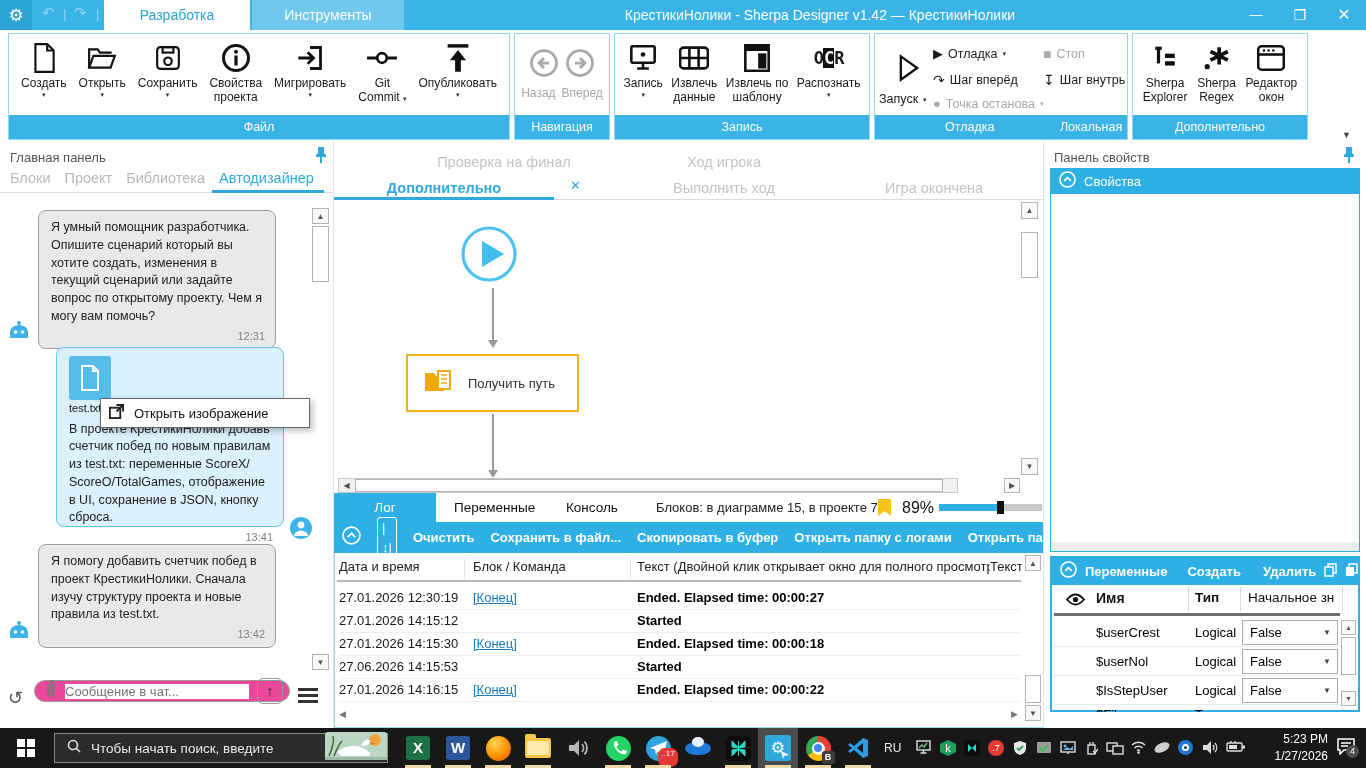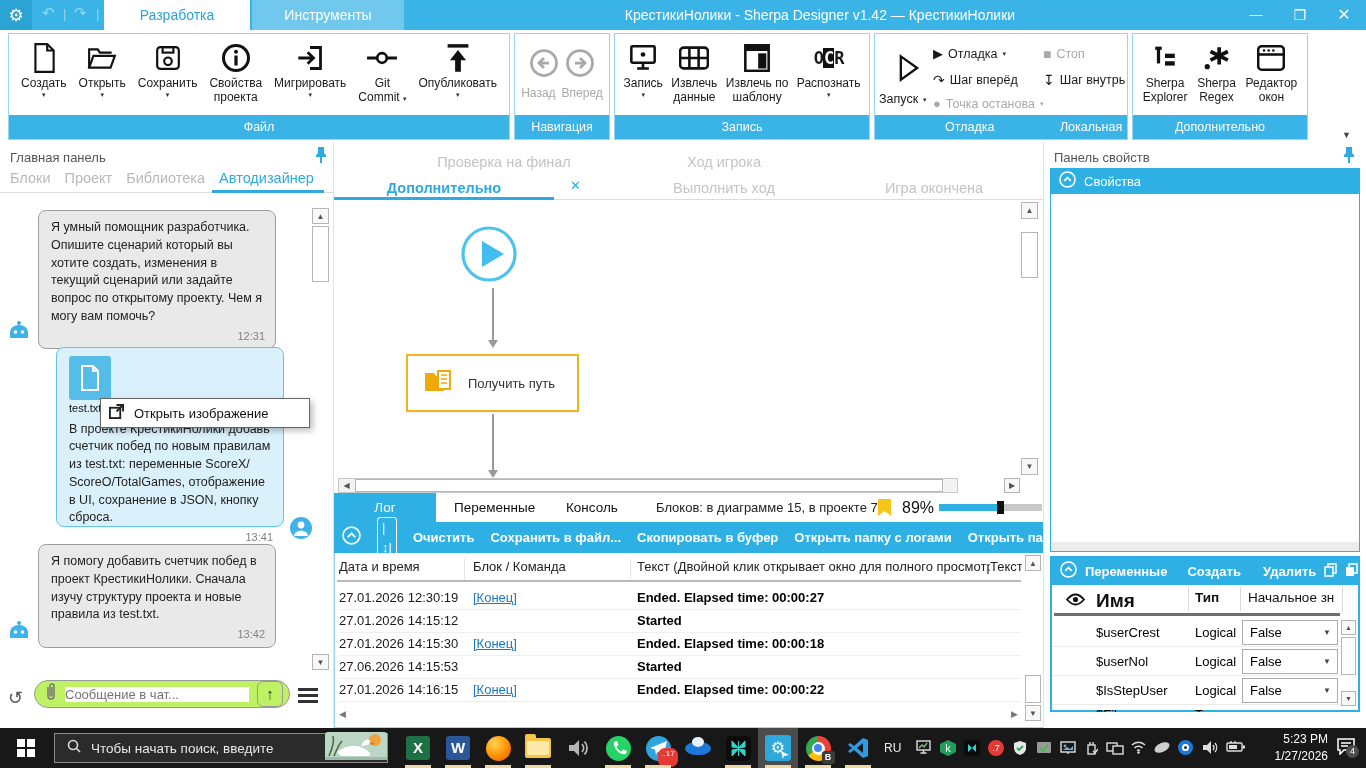--- a/index.html
+++ b/index.html
@@ -362,21 +362,21 @@
         <circle cx="7.5" cy="12" r="1.8" fill="#fff"></circle>
         <circle cx="14.5" cy="12" r="1.8" fill="#fff"></circle>
       </svg></span>
 
 
   <div class="abs sbtn" style="left:312px;top:66px;width:17px;height:16px;font-size:8px;line-height:16px">▲</div>
   <div class="abs sthumb" style="left:312px;top:84px;width:17px;height:56px"></div>
   <div class="abs sbtn" style="left:312px;top:512px;width:17px;height:16px;font-size:8px;line-height:16px">▼</div>
 
   <span class="abs" style="left:8px;top:545px;font-size:18px;color:#555">↺</span>
-  <div class="abs" style="left:34px;top:538px;width:256px;height:28px;border:1px solid #999;border-radius:17px;background:#bef264;display:flex;align-items:center;padding:0 6px 0 10px;gap:8px">
+  <div class="abs" style="left:34px;top:538px;width:256px;height:22px;border:1px solid #999;border-radius:17px;background:#ec4899;display:flex;align-items:center;padding:0 6px 0 10px;gap:8px">
     <span><svg width="12" height="20" viewBox="0 0 12 20">
           <path d="M3 5v9a3 3 0 0 0 6 0V4a2 2 0 0 0-4 0v9a1 1 0 0 0 2 0V5" fill="none" stroke="#777" stroke-width="1.5"></path>
         </svg></span>
     <input style="flex: 1 1 0%; border: none; outline: none; font-size: 13px; color: rgb(51, 51, 51); font-family: &quot;Liberation Sans&quot;, sans-serif;" placeholder="Сообщение в чат...">
     <span style="width:26px;height:26px;border:1px solid #999;border-radius:6px;text-align:center;line-height:24px;font-size:15px;color:#333">↑</span>
   </div>
   <div class="abs" style="left:298px;top:543px">
     <div style="width:20px;height:3px;background:#333;margin:3px 0"></div>
     <div style="width:20px;height:3px;background:#333;margin:3px 0"></div>
     <div style="width:20px;height:3px;background:#333;margin:3px 0"></div>
@@ -528,21 +528,21 @@
             <path d="M4 4V1h8v9h-3" fill="none" stroke="#fff" stroke-width="1.5"></path>
           </svg></span>
 
     </div>
 
     <div class="abs" style="left:0;top:27px;right:0;height:28px;background:#fff">
       <span class="abs" style="left:14px;top:7px"><svg width="19" height="13" viewBox="0 0 19 13">
             <path d="M1 6.5Q9.5-3.5 18 6.5 9.5 16.5 1 6.5Z" fill="none" stroke="#111" stroke-width="1.8"></path>
             <circle cx="9.5" cy="6.5" r="2.6" fill="#111"></circle>
           </svg></span>
-      <span class="abs" style="left:44px;top:5px;font-size:19px;font-weight:bold;color:#111">Имя</span>
+      <span class="abs" style="left:44px;top:5px;font-size:14px;font-weight:bold;color:#111">Имя</span>
       <span class="abs" style="left:143px;top:5px;font-size:13.5px;font-weight:bold;color:#111">Тип</span>
       <span class="abs" style="left:196px;top:5px;font-size:13.5px;font-weight:normal;color:#111;width:92px;white-space:nowrap;overflow:hidden">Начальное зн</span>
       <span class="abs" style="left:136px;top:2px;width:1px;height:24px;background:#d9d9d9"></span>
       <span class="abs" style="left:188px;top:2px;width:1px;height:24px;background:#d9d9d9"></span>
       <span class="abs" style="left:290px;top:2px;width:1px;height:24px;background:#d9d9d9"></span>
     </div>
     <div class="abs" style="left:2px;top:55px;width:286px;height:3px;background:#6f6f6f"></div>
 
     <div class="abs" style="left:0;top:60px;width:290px">
       <div style="position:relative;height:29px;border-bottom:1px solid #ebebeb">

